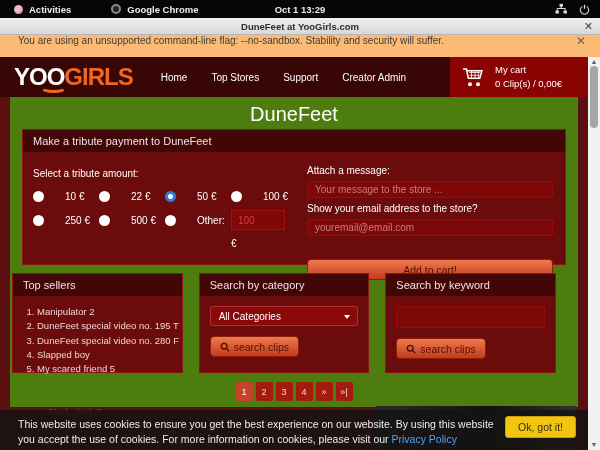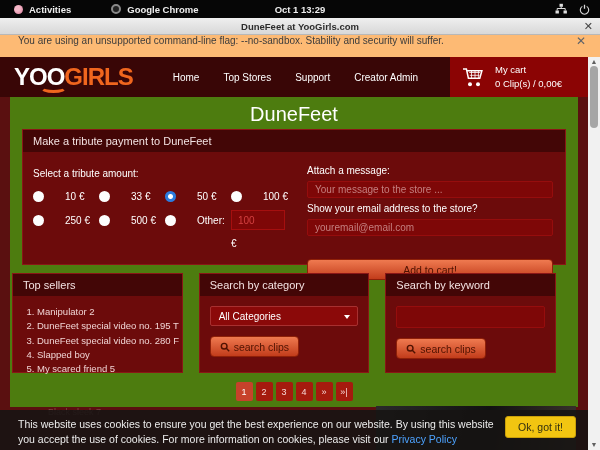--- a/index.html
+++ b/index.html
@@ -40,21 +40,21 @@
     text-align:center; line-height:10px; }
   .sb-thumb { position:absolute; top:9px; left:2px; width:8px; height:62px; background:#a6a6a6; border-radius:4px; }
 
   
   .site-header { position:absolute; top:0; left:0; width:588px; height:40px; background:#390606;
     display:flex; align-items:center; }
   .logo { position:relative; margin-left:14px; font-size:24px; font-weight:800; letter-spacing:-1px; line-height:1; }
   .logo .yoo { color:#fff; } .logo .girls { color:#f0661e; }
   .logo-smile { position:absolute; left:26px; bottom:-4px; width:27px; height:11px;
     border:3px solid transparent; border-bottom:3px solid #f0661e; border-radius:50%; }
-  .nav { display:flex; gap:24px; margin-left:40px; font-size:10px; color:#fff;justify-content:space-between; }
+  .nav { display:flex; gap:24px; margin-left:28px; font-size:10px; color:#fff;justify-content:space-between; }
   .nav span { cursor:pointer; }
   .cart-box { position:absolute; right:0; top:0; width:138px; height:40px; background:#8b0404;
     display:flex; align-items:center; gap:9px; padding-left:12px; color:#fff; }
   .cart-text { font-size:9.5px; line-height:1.45; }
 
   
   .container { position:absolute; top:40px; left:10px; width:568px; height:310px; background:#4d7c0f; }
   .page-title { text-align:center; padding-top:6px; height:32px; font-size:20px; color:#fff; }
 
   .panel { background:#6c0b0b; border:1px solid #8a1616; }
@@ -184,21 +184,21 @@
           <div class="t-body">
             <div class="t-left">
               <div class="t-label">Select a tribute amount:</div>
               <div class="amount-grid">
                 <div class="amt">
                     <span class="radio"></span>
                     <span>10 €</span>
                   </div>
                 <div class="amt">
                     <span class="radio"></span>
-                    <span>33 €</span>
+                    <span>22 €</span>
                   </div>
                 <div class="amt">
                     <span class="radio sel"></span>
                     <span>50 €</span>
                   </div>
                 <div class="amt">
                     <span class="radio"></span>
                     <span>100 €</span>
                   </div>
                 <div class="amt">

